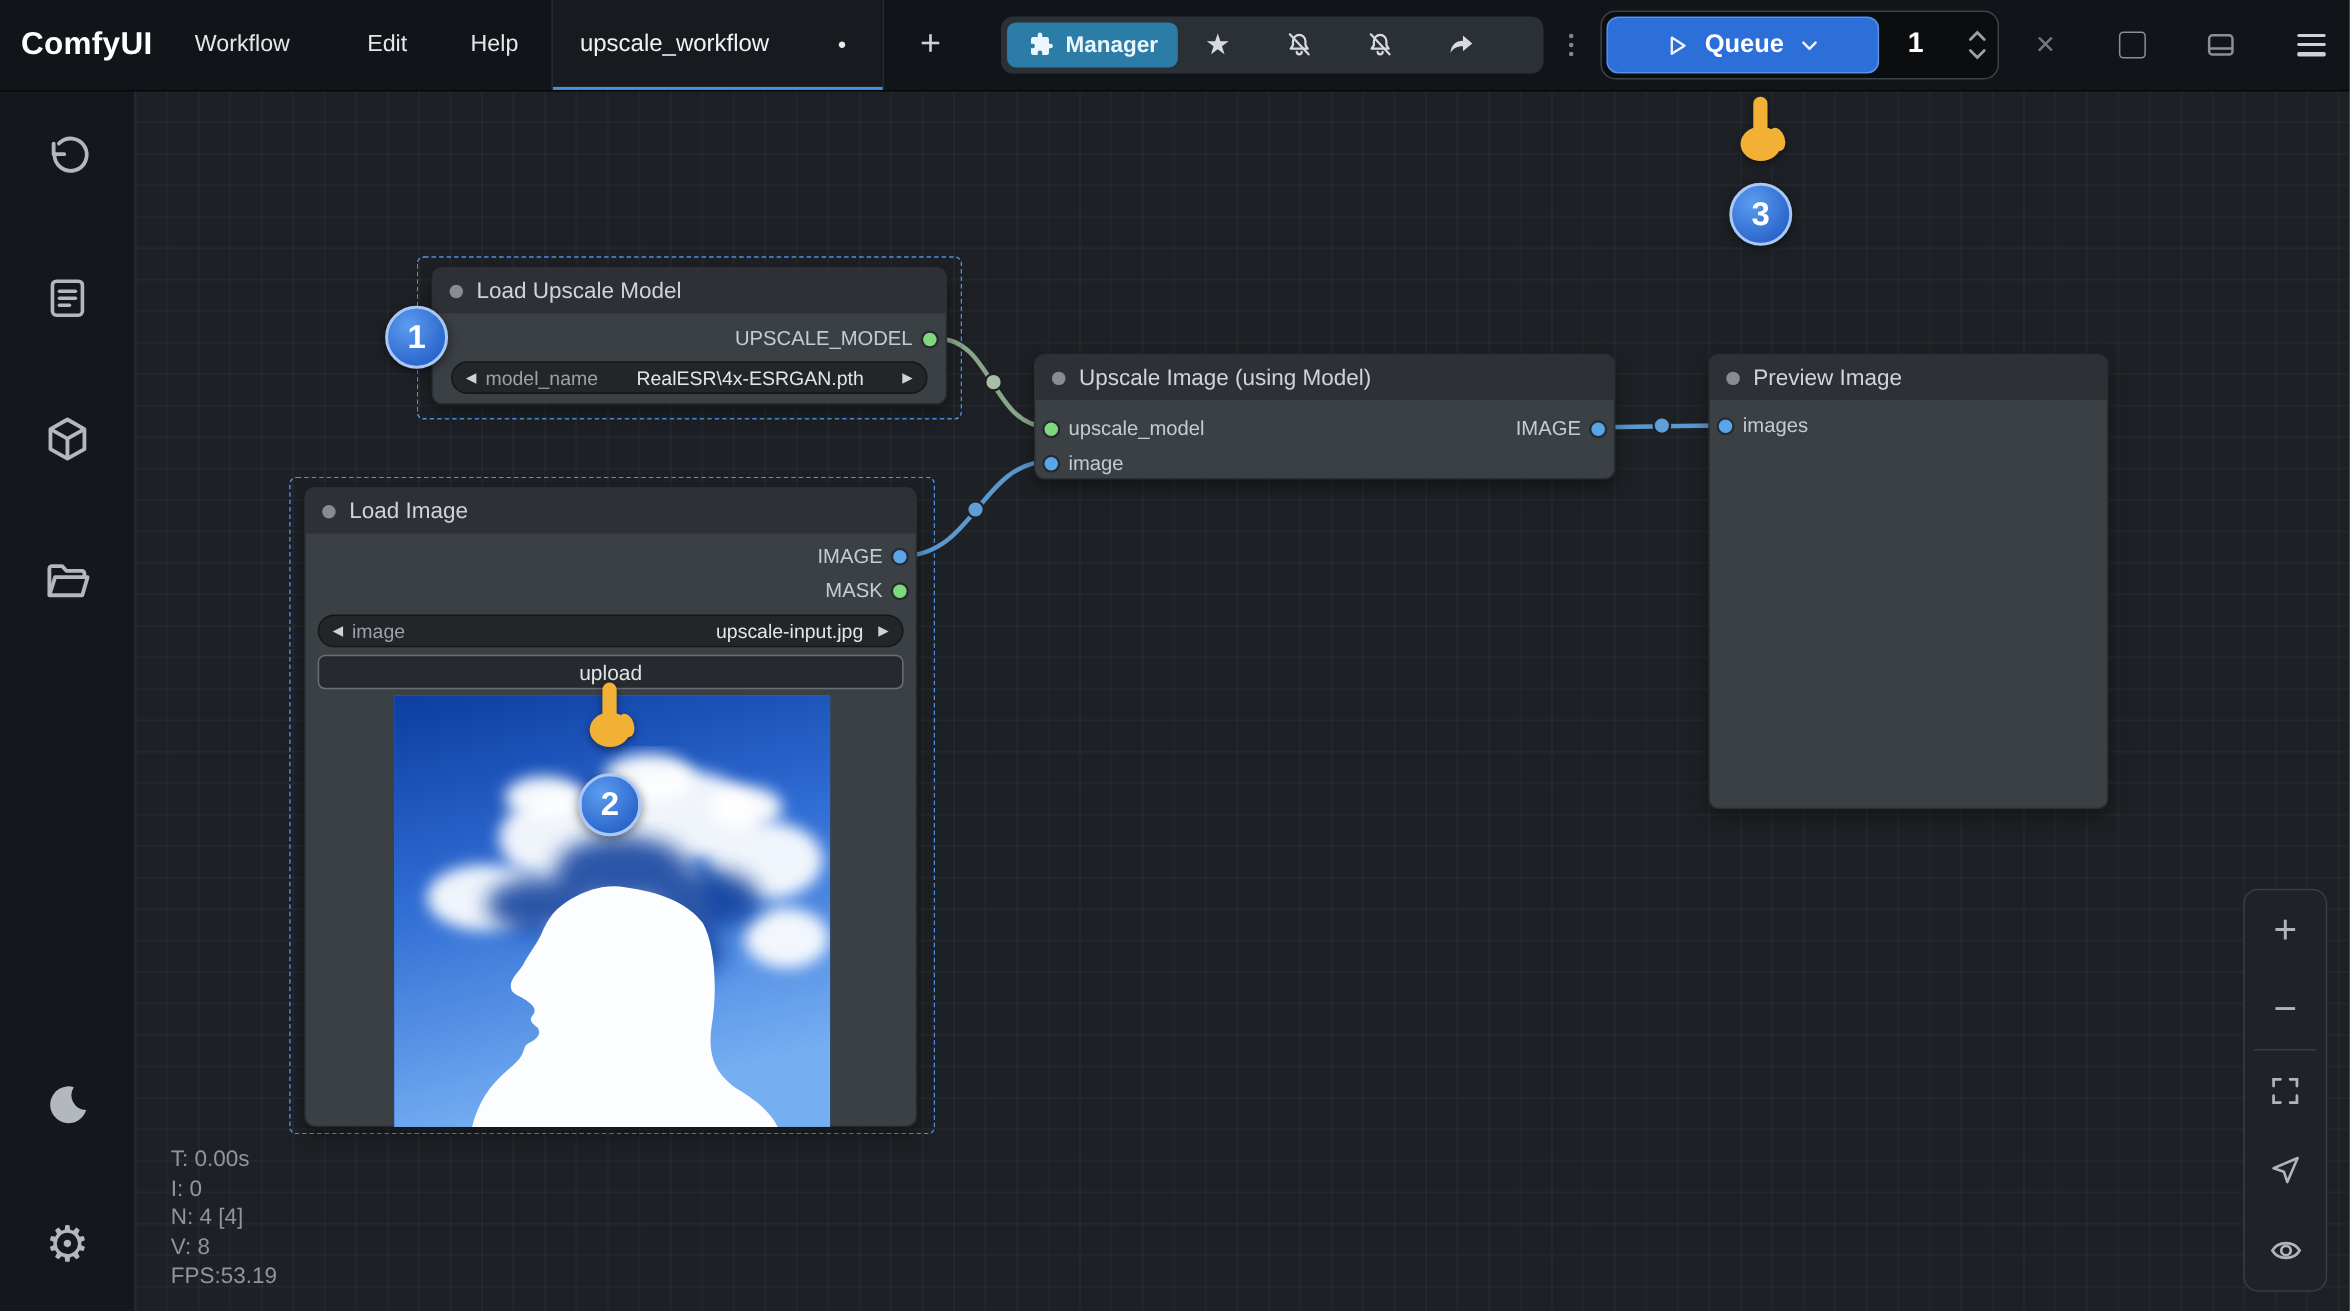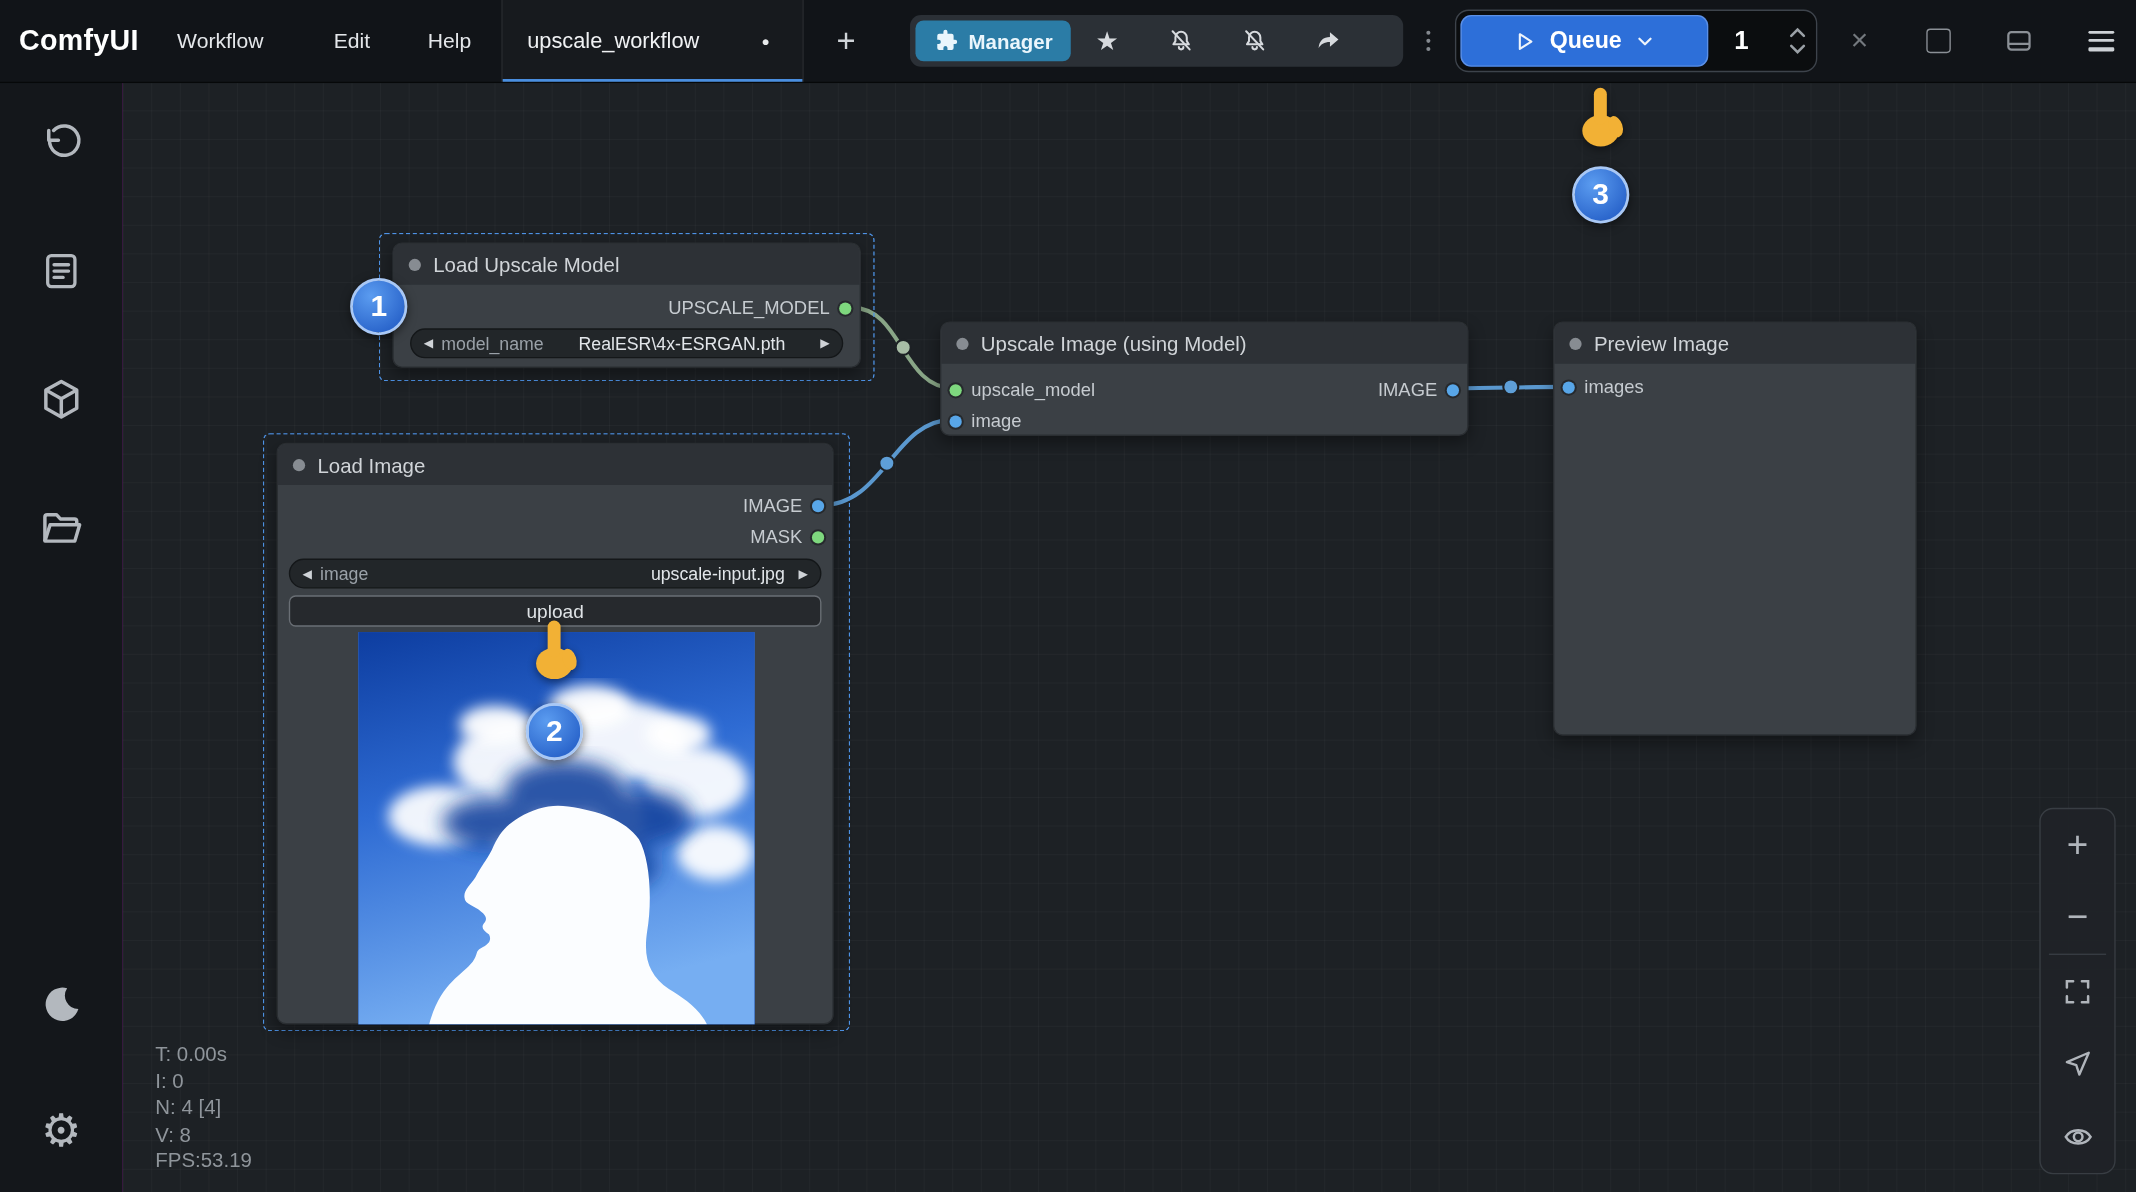--- a/index.html
+++ b/index.html
@@ -1,16 +1,16 @@
 <!DOCTYPE html>
 <html><head>
 <meta charset="utf-8">
 <style>
   html,body{margin:0;padding:0;background:#000;}
-  .viewport{position:relative;width:2136px;height:1192px;overflow:hidden;background:#a21caf;}
+  .viewport{position:relative;width:2136px;height:1192px;overflow:hidden;background:#7dd3fc;}
   .stage{position:absolute;left:0;top:0;width:1568px;height:875px;transform:scale(1.3623);transform-origin:0 0;
          font-family:"Liberation Sans","DejaVu Sans",sans-serif;-webkit-font-smoothing:antialiased;}
   button{background:none;border:none;padding:0;margin:0;font:inherit;color:inherit;}
 
   
   .topbar{position:absolute;left:0;top:0;width:1568px;height:60px;background:#111418;z-index:6;border-bottom:1px solid rgba(0,0,0,.6);}
   .logo{position:absolute;left:14px;top:50%;transform:translateY(-50%);font-size:21px;font-weight:700;color:#fff;letter-spacing:.2px;}
   .menu-item{position:absolute;top:50%;transform:translateY(-50%);font-size:15.5px;color:#e4e7ea;cursor:default;}
   .tab{position:absolute;left:368px;top:0;width:222px;height:60px;background:#171a1e;border-left:1px solid #26292d;border-right:1px solid #26292d;box-sizing:border-box;}
   .tab::after{content:"";position:absolute;left:0;right:0;bottom:0;height:2px;background:#4a8fe0;}

